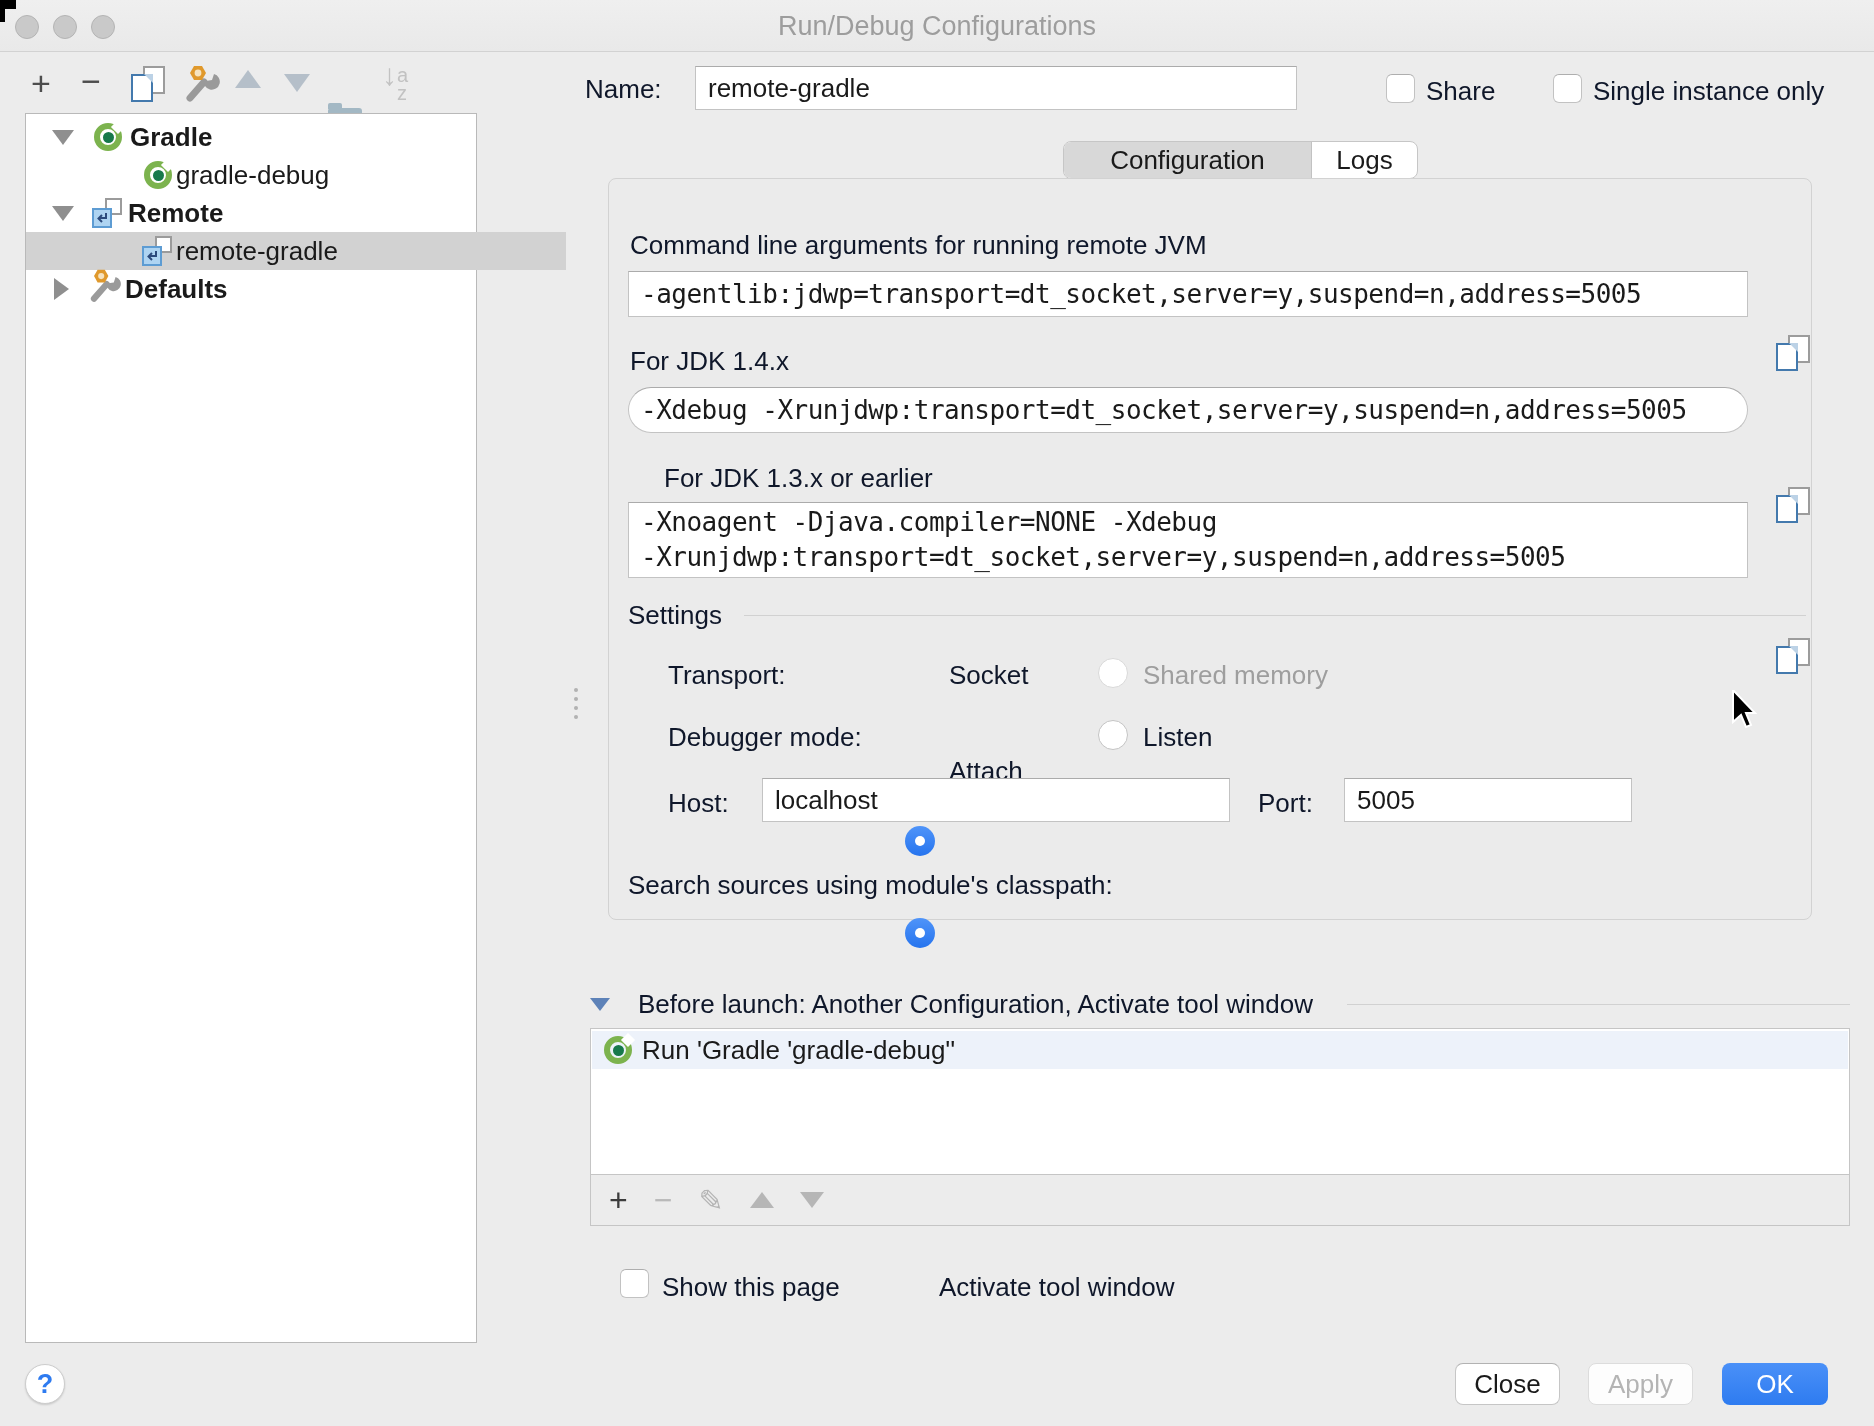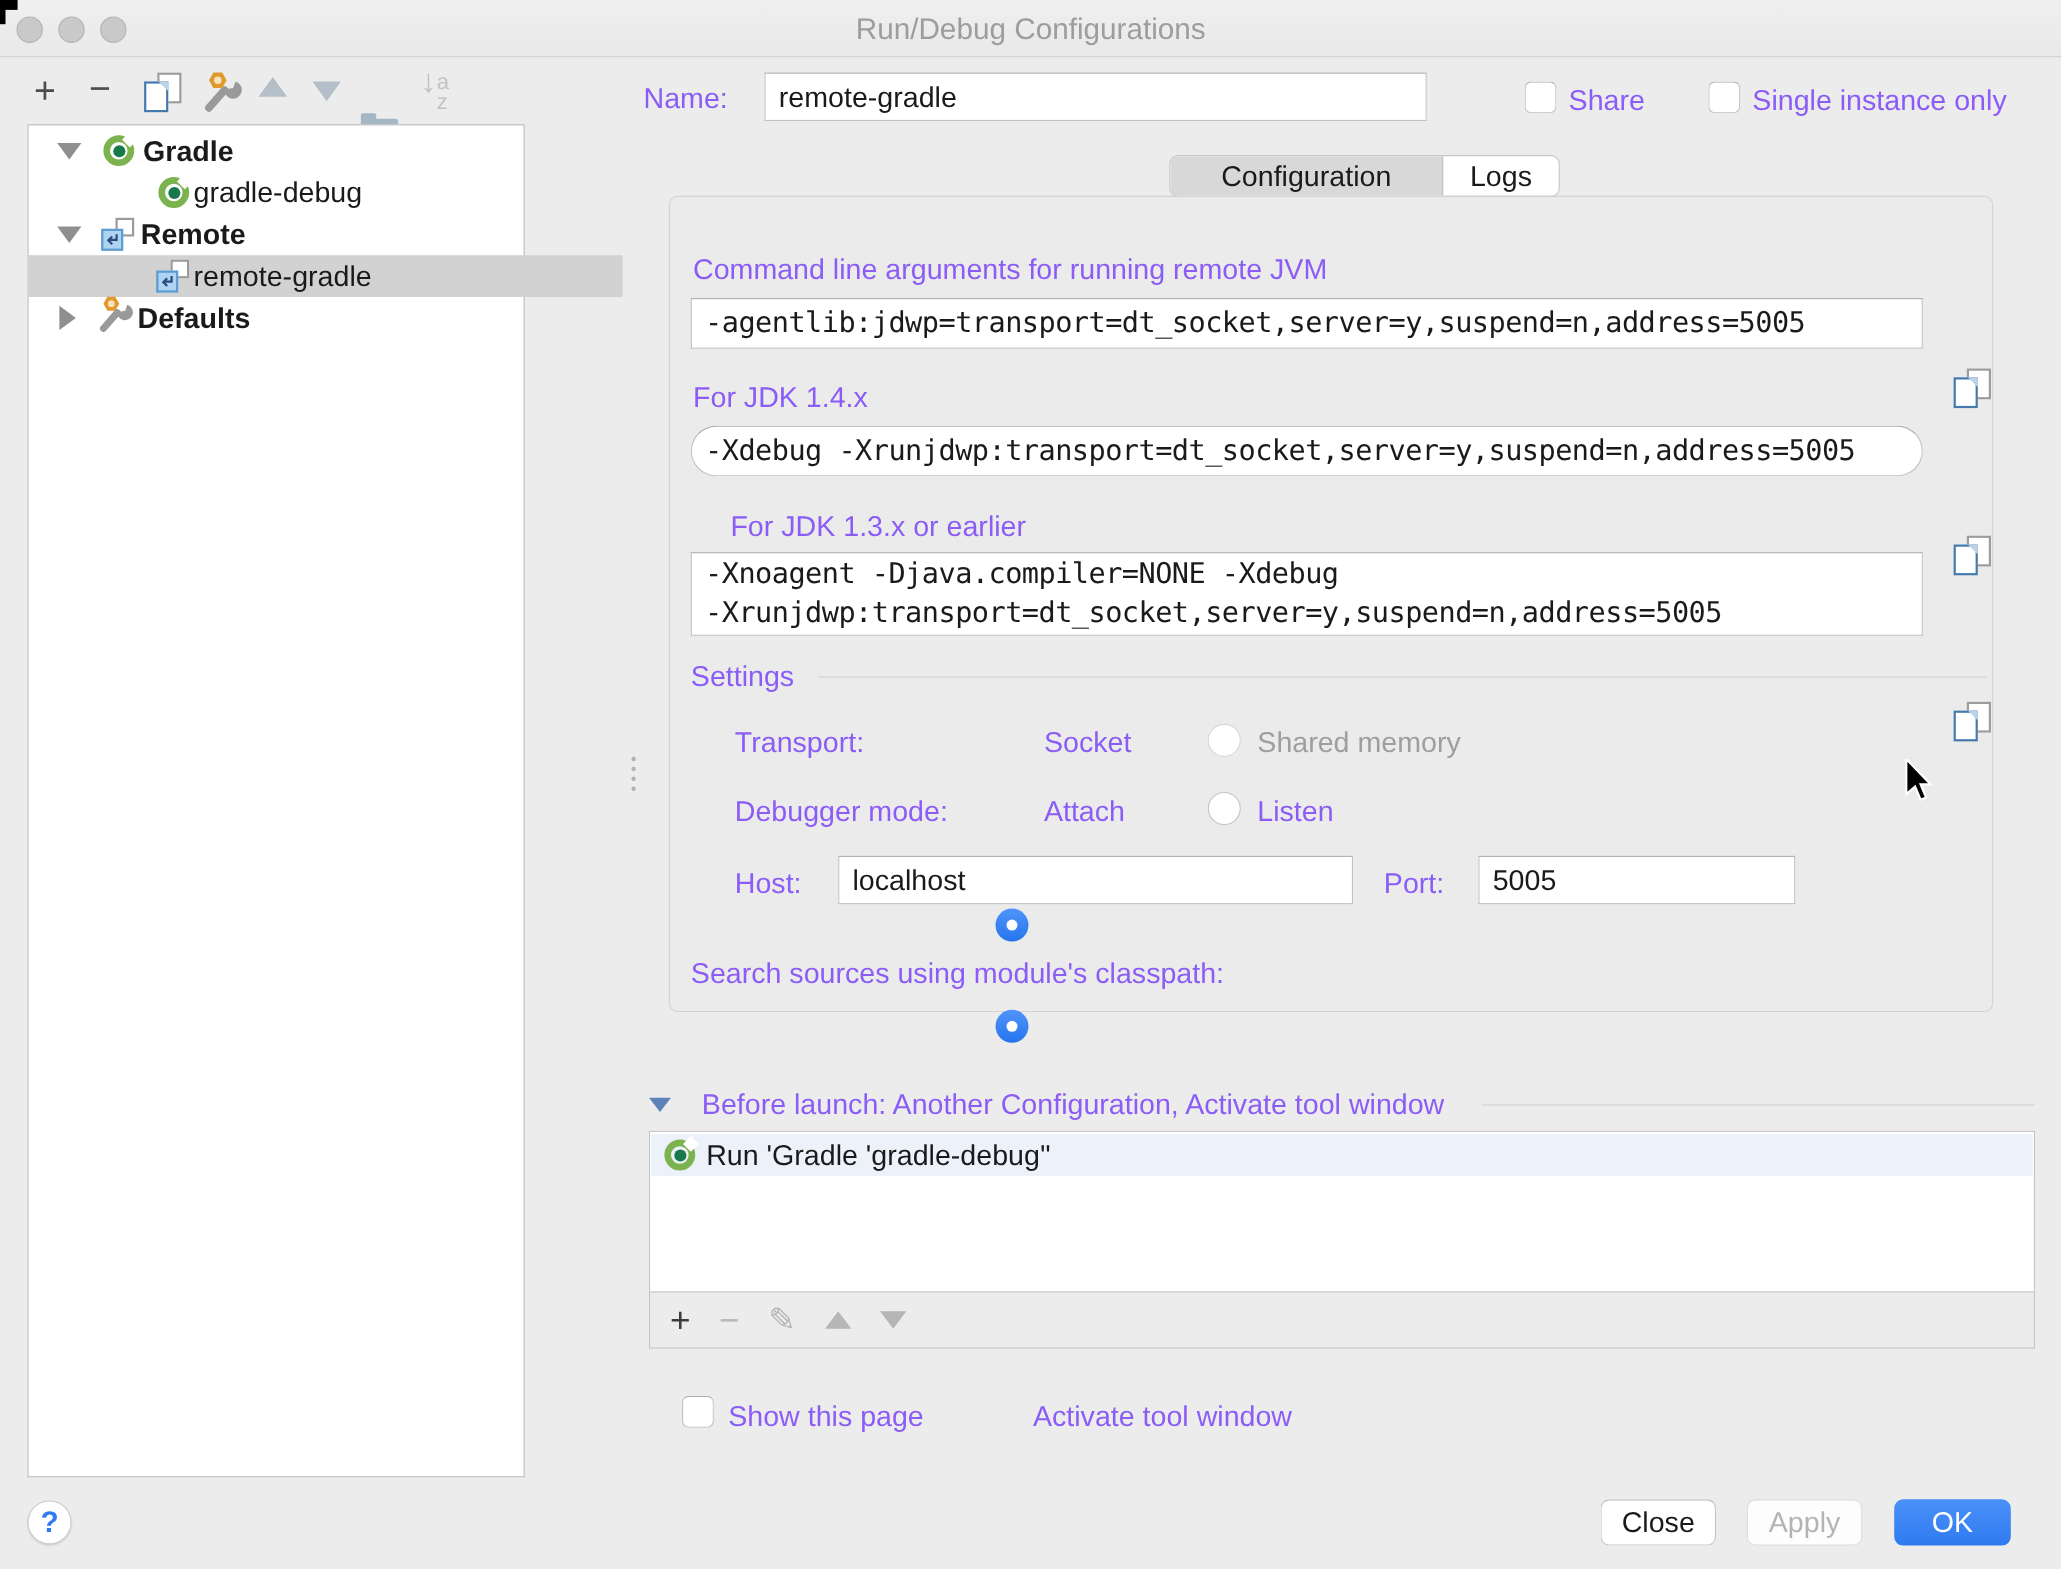--- a/index.html
+++ b/index.html
@@ -53,21 +53,21 @@
   .gradle-ic::after { content:""; position:absolute; right:-7px; top:-7px; width:10px; height:10px; background:#fff; transform:rotate(45deg); }
 
   .remote-ic { position:relative; width:30px; height:30px; }
   .remote-ic .rback { position:absolute; right:0; top:0; width:17px; height:17px; background:#fff; border:2px solid #9b9b9b; }
   .remote-ic .rfront { position:absolute; left:0; bottom:0; width:20px; height:20px; background:#aed4f2; border:2px solid #5d9cd3; }
   .remote-ic svg { position:absolute; left:2px; bottom:2px; }
 
   .wrench-ic svg { display:block; }
 
   
-  .label26 { font-size:26px; color:#8b5cf6; }
+  .label26 { font-size:26px; color:#0f172a; }
   .textfield {
     background:#fff; border:1px solid #c3c3c3; border-top-color:#ababab;
     font-size:26px; padding:0 12px; display:flex; align-items:center;
   }
   .mono { font-family:"DejaVu Sans Mono", monospace; font-size:26px; letter-spacing:-0.5px; }
 
   .cb { width:29px; height:29px; border-radius:6px; background:#fff; border:1px solid #c2c2c2; border-top-color:#aeaeae; }
 
   
   .tabs { left:1063px; top:141px; height:38px; display:flex; border:1px solid #c6c6c6; border-radius:8px; overflow:hidden; background:#fff; }
@@ -247,21 +247,21 @@
 <div class="abs divider" style="left:744px;top:615px;width:1062px;"></div>
 
 <div class="abs label26" style="left:668px;top:660px;">Transport:</div>
 <div class="abs radio on" style="left:905px;top:658px;"></div>
 <div class="abs label26" style="left:949px;top:660px;">Socket</div>
 <div class="abs radio dis" style="left:1098px;top:658px;"></div>
 <div class="abs label26 dis-label" style="left:1143px;top:660px;">Shared memory</div>
 
 <div class="abs label26" style="left:668px;top:722px;">Debugger mode:</div>
 <div class="abs radio on" style="left:905px;top:720px;"></div>
-<div class="abs label26" style="left:949px;top:722px;">Attach</div>
+<div class="abs label26" style="left:949px;top:756px;">Attach</div>
 <div class="abs radio" style="left:1098px;top:720px;"></div>
 <div class="abs label26" style="left:1143px;top:722px;">Listen</div>
 
 <div class="abs label26" style="left:668px;top:788px;">Host:</div>
 <div class="abs textfield" style="left:762px;top:778px;width:468px;height:44px;">
   <span>localhost</span>
 </div>
 <div class="abs label26" style="left:1258px;top:788px;">Port:</div>
 <div class="abs textfield" style="left:1344px;top:778px;width:288px;height:44px;">
   <span>5005</span>

